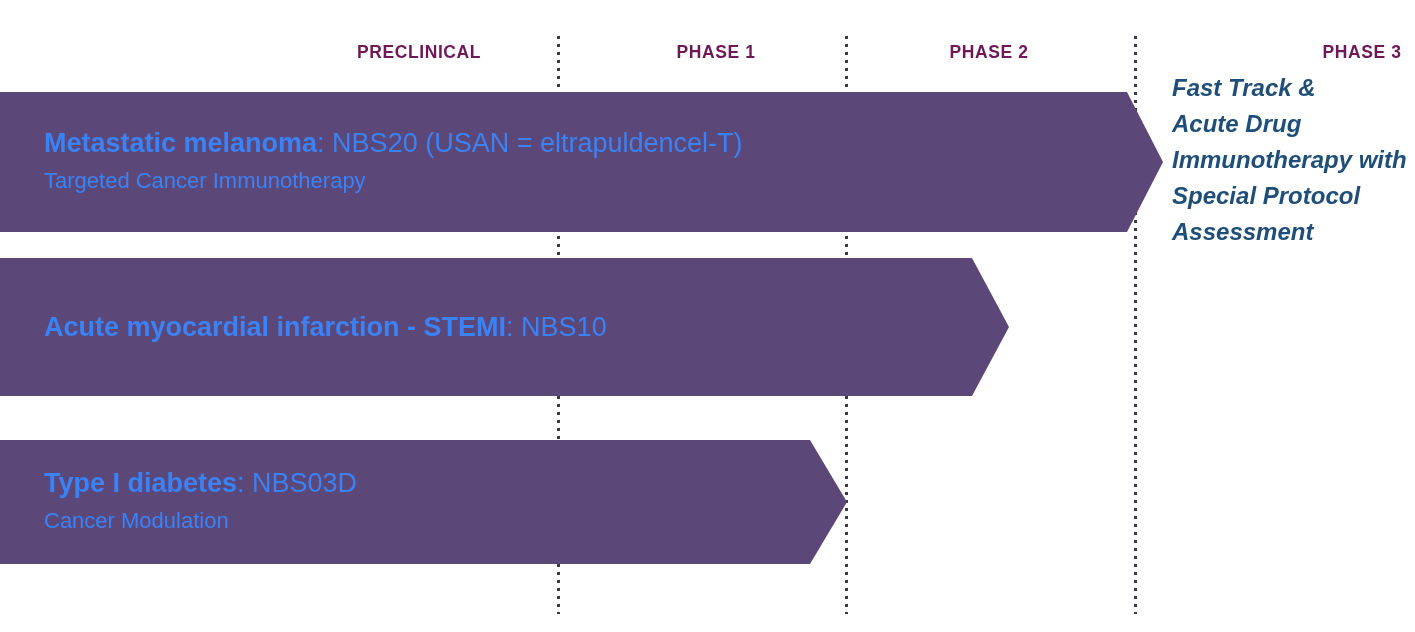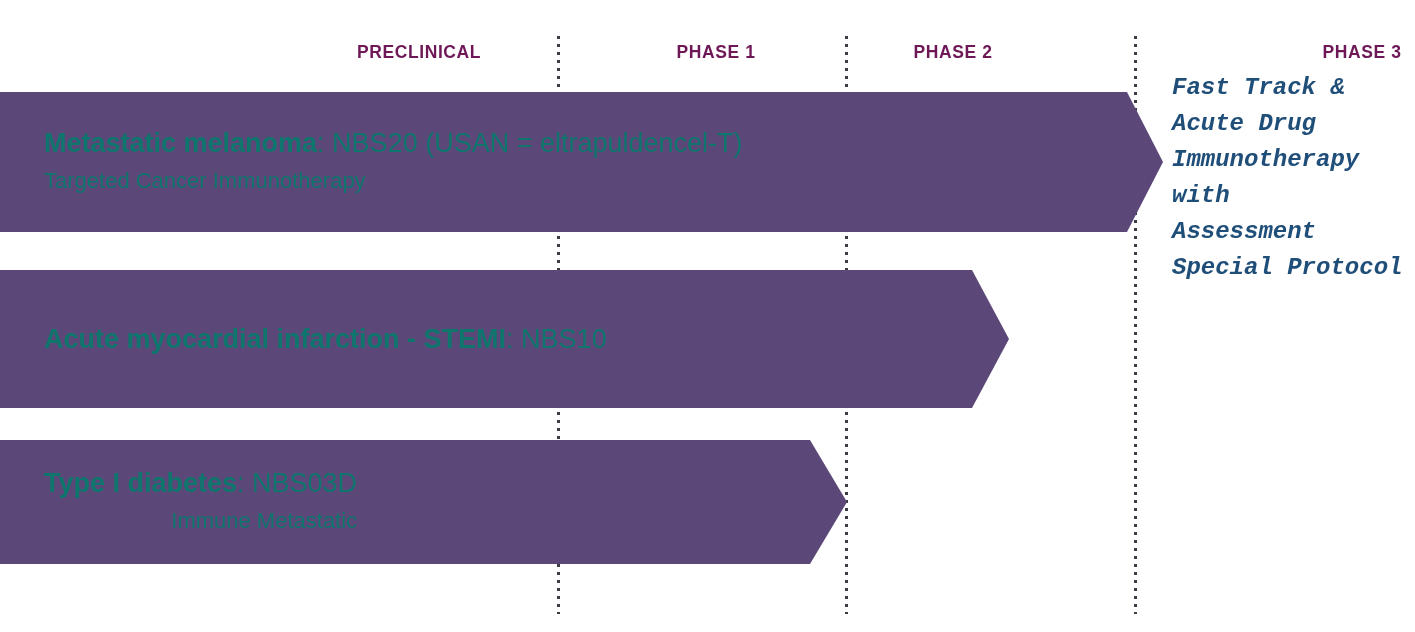--- a/index.html
+++ b/index.html
@@ -59,21 +59,21 @@
     left: 0;
     top: 0;
     height: 100%;
     background: #5B4778;
   }
   .arrow-text {
     position: absolute;
     left: 44px;
     top: 50%;
     transform: translateY(-50%);
-    color: #0f766e;
+    color: #3b82f6;
     white-space: nowrap;
     pointer-events: none;
   }
   .arrow-line1 {
     font-size: 27px;
     line-height: 38px;
     font-weight: 400;
   }
   .arrow-line1 .strong {
     font-weight: bold;
@@ -88,65 +88,64 @@
   #phase3-note {
     position: absolute;
     left: 1172px;
     top: 70px;
     width: 238px;
     color: #1F4E79;
     font-size: 24px;
     font-style: italic;
     font-weight: bold;
     line-height: 36px;
-    font-family: Liberation Mono, monospace;
   }
 </style>
 </head>
 <body>
 
 <div id="canvas">
 
   <div id="phase-headers">
       <div class="phase-label" style="left: 419px;">PRECLINICAL</div>
       <div class="phase-label" style="left: 700px; margin-left: 16px;">PHASE 1</div>
-      <div class="phase-label" style="left: 953px;">PHASE 2</div>
+      <div class="phase-label" style="left: 989px;">PHASE 2</div>
       <div class="phase-label" style="left: 1362px;">PHASE 3</div>
     </div>
 
   <div id="phase-dividers">
       <div class="divider" style="left: 557px;"></div>
       <div class="divider" style="left: 845px;"></div>
       <div class="divider" style="left: 1134px;"></div>
     </div>
 
   <div id="program-rows">
       <div class="arrow-row" style="top: 92px; height: 140px; width: 1163px;">
         <div class="arrow-shape" style="width: 1163px; clip-path: polygon(0px 0px, 96.9046% 0px, 100% 50%, 96.9046% 100%, 0px 100%);"></div>
         <div class="arrow-text">
           <div class="arrow-line1"><span class="strong">Metastatic melanoma</span><span>:  NBS20 (USAN = eltrapuldencel-T)</span></div>
           <div class="arrow-line2">Targeted Cancer Immunotherapy</div>
         </div>
       </div>
-      <div class="arrow-row" style="top: 270px; height: 138px; width: 1009px;">
+      <div class="arrow-row" style="top: 258px; height: 138px; width: 1009px;">
         <div class="arrow-shape" style="width: 1009px; clip-path: polygon(0px 0px, 96.333% 0px, 100% 50%, 96.333% 100%, 0px 100%);"></div>
         <div class="arrow-text">
           <div class="arrow-line1"><span class="strong">Acute myocardial infarction  -  STEMI</span><span>:  NBS10</span></div>
         </div>
       </div>
-      <div class="arrow-row" style="top: 440px; height: 124px; width: 847px; text-align: right;">
+      <div class="arrow-row" style="top: 440px; height: 124px; width: 847px;">
         <div class="arrow-shape" style="width: 847px; clip-path: polygon(0px 0px, 95.6316% 0px, 100% 50%, 95.6316% 100%, 0px 100%);"></div>
         <div class="arrow-text">
           <div class="arrow-line1"><span class="strong">Type I diabetes</span><span>:  NBS03D</span></div>
-          <div class="arrow-line2">Immune Metastatic</div>
+          <div class="arrow-line2">Cancer Modulation</div>
         </div>
       </div>
     </div>
 
   <div id="phase3-note">
       <div>Fast Track &amp;</div>
       <div>Acute Drug</div>
       <div>Immunotherapy with</div>
+      <div>Special Protocol</div>
       <div>Assessment</div>
-      <div>Special Protocol</div>
     </div>
 
 </div>
 
 </body></html>

